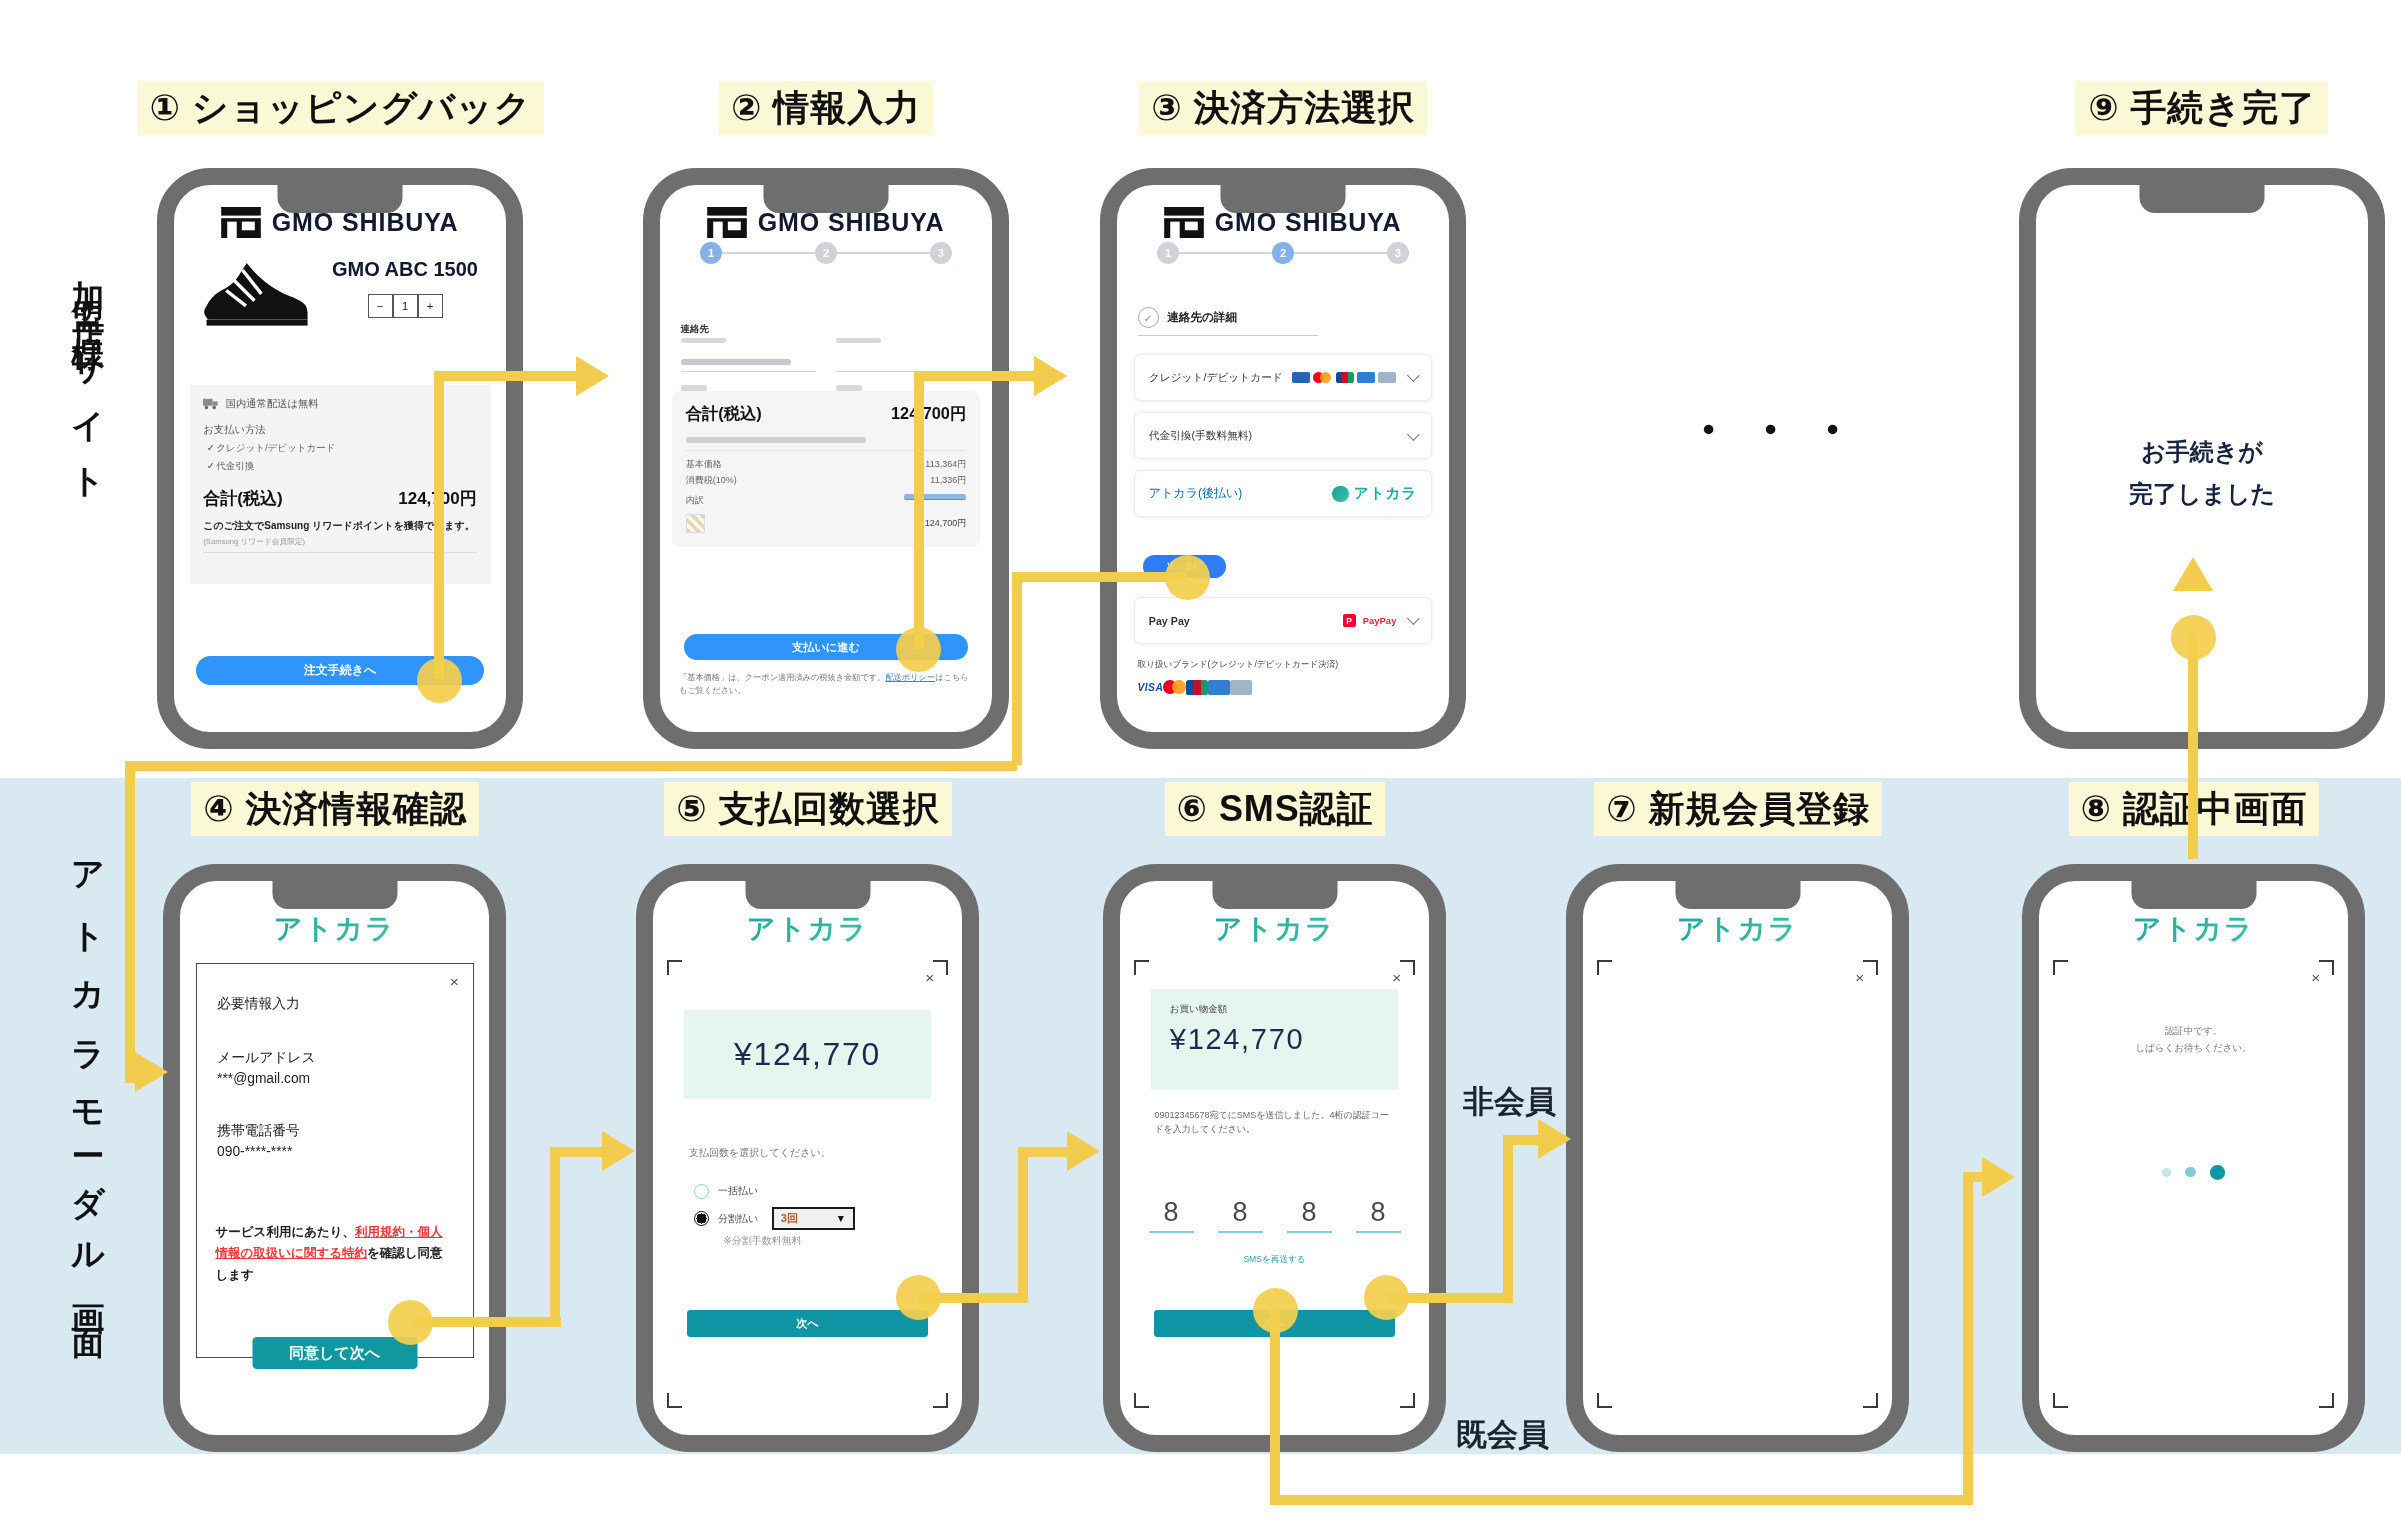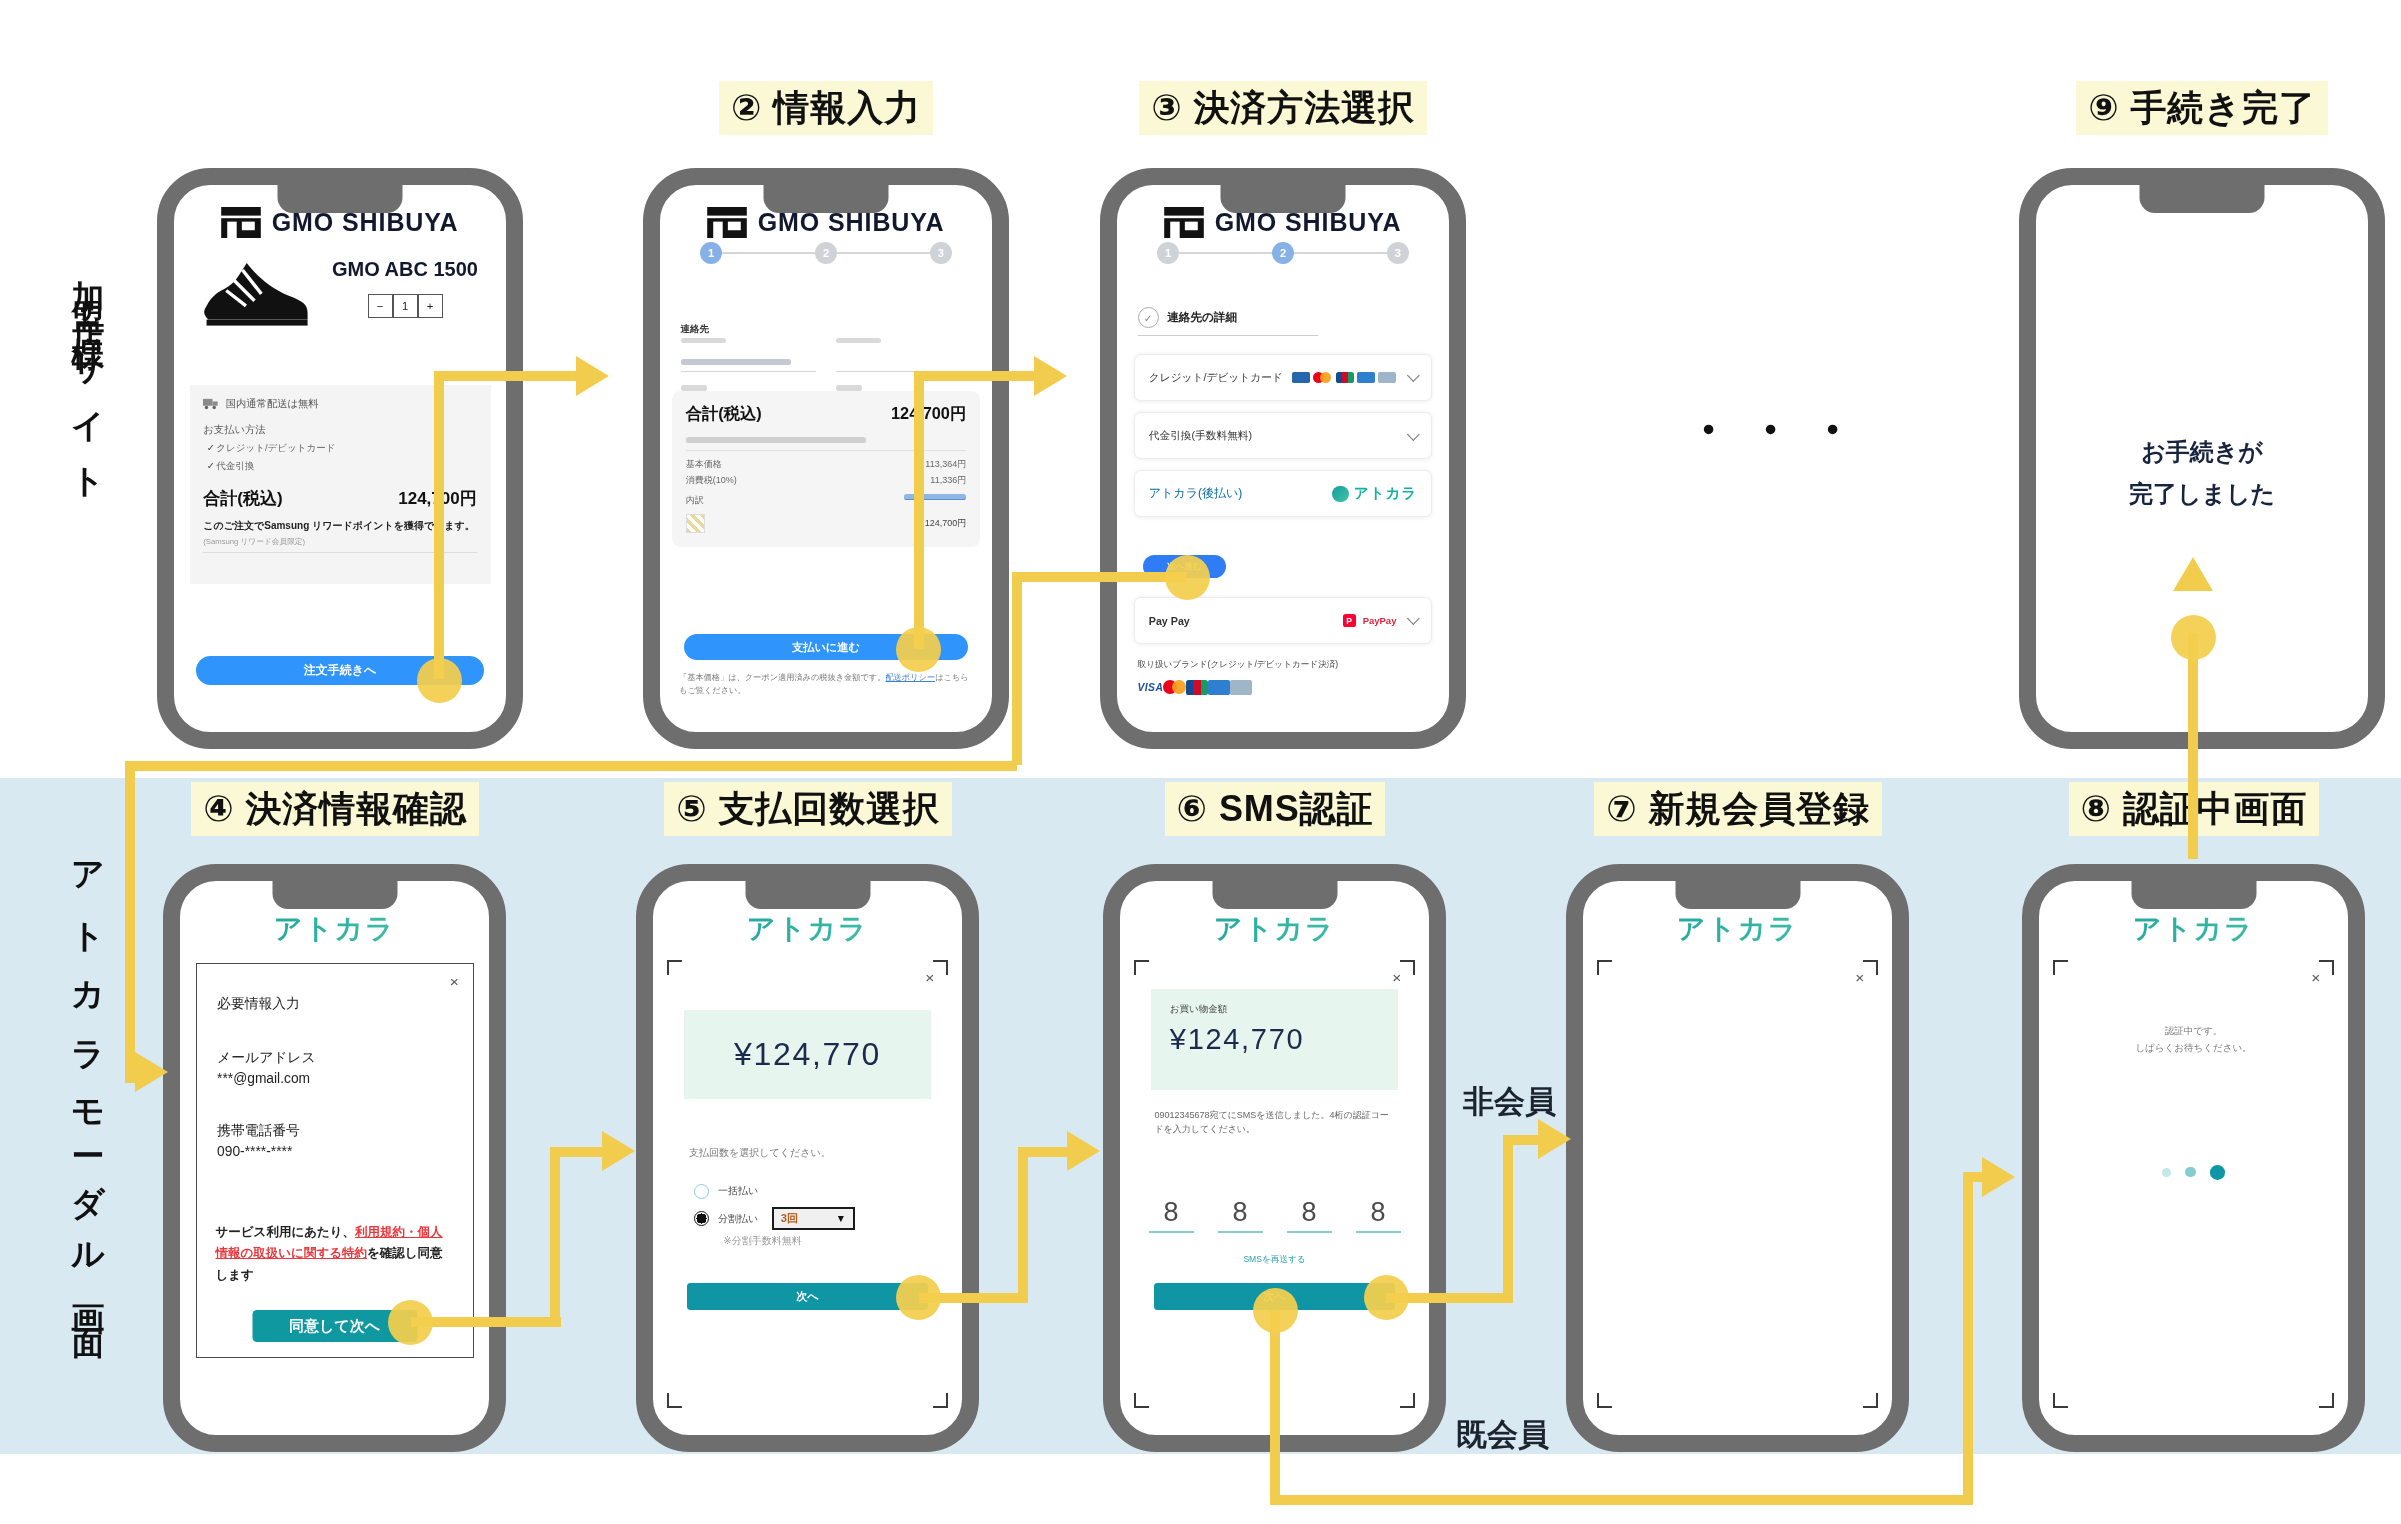--- a/index.html
+++ b/index.html
@@ -104,21 +104,21 @@
     color:#14a59b;-webkit-text-fill-color:transparent;}
   .close-x{position:absolute;top:10.3px;right:13.8px;font-size:15.5px;color:#555;line-height:1;}
   .modal-border{position:absolute;top:82px;left:15.5px;right:15.5px;bottom:77px;border:1.7px solid #4a4a4a;background:#fff;}
   .modal-open{position:absolute;top:79px;left:13.8px;right:13.8px;bottom:27.5px;background:#fff;}
   .crn{position:absolute;width:13px;height:13px;border-color:#3a3a3a;border-style:solid;border-width:0;}
   .crn.tl{top:0;left:0;border-top-width:2.6px;border-left-width:2.6px;}
   .crn.tr{top:0;right:0;border-top-width:2.6px;border-right-width:2.6px;}
   .crn.bl{bottom:0;left:0;border-bottom-width:2.6px;border-left-width:2.6px;}
   .crn.br{bottom:0;right:0;border-bottom-width:2.6px;border-right-width:2.6px;}
   .teal-btn{position:absolute;background:#0f98a0;border-radius:4.3px;color:#fff;font-size:12px;font-weight:bold;
-    display:flex;align-items:center;justify-content:center;}
+    display:flex;align-items:center;justify-content:center;margin-top:27px;}
   .mint{background:#e7f5ef;}
   
   .p4-title{position:absolute;top:31px;left:20.6px;font-size:13.8px;color:#222;}
   .p4-block{position:absolute;left:20.6px;font-size:13.8px;color:#222;line-height:1.55;}
   .p4-agree{position:absolute;top:258px;left:19px;right:19px;font-size:12.5px;font-weight:bold;color:#222;line-height:1.7;}
   .red-link{color:#e8383d;text-decoration:underline;}
   
   .p5-amount{position:absolute;top:50px;left:17px;right:17px;height:89px;display:flex;align-items:center;justify-content:center;
     font-size:32px;color:#1c2b4d;letter-spacing:1.7px;}
   .p5-note{position:absolute;top:186px;left:22.3px;font-size:10px;color:#777;}
@@ -158,20 +158,23 @@
   .ah-r{position:absolute;width:0;height:0;border-top:20.6px solid transparent;border-bottom:20.6px solid transparent;border-left:33px solid #f2cc4d;z-index:5;}
   .ah-u{position:absolute;width:0;height:0;border-left:20.6px solid transparent;border-right:20.6px solid transparent;border-bottom:34px solid #f2cc4d;z-index:5;}
 </style>
 </head>
 <body>
 
 <div id="canvas">
 
   <div class="blue-band"></div>
 
+  <div class="hlabel" style="left:149px;top:83px;width:383px;">
+      <span>① ショッピングバック</span>
+    </div>
   <div class="hlabel" style="left:643px;top:83px;width:366px;">
       <span>② 情報入力</span>
     </div>
   <div class="hlabel" style="left:1100px;top:83px;width:366px;">
       <span>③ 決済方法選択</span>
     </div>
   <div class="hlabel" style="left:2019px;top:83px;width:366px;">
       <span>⑨ 手続き完了</span>
     </div>
 

